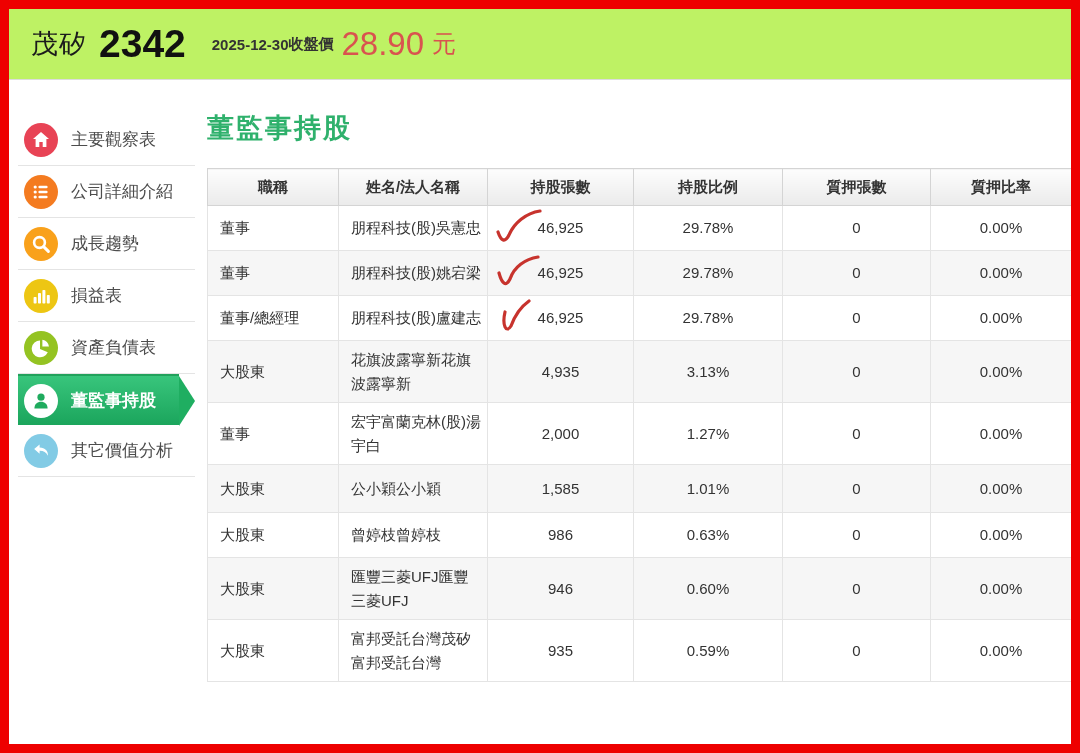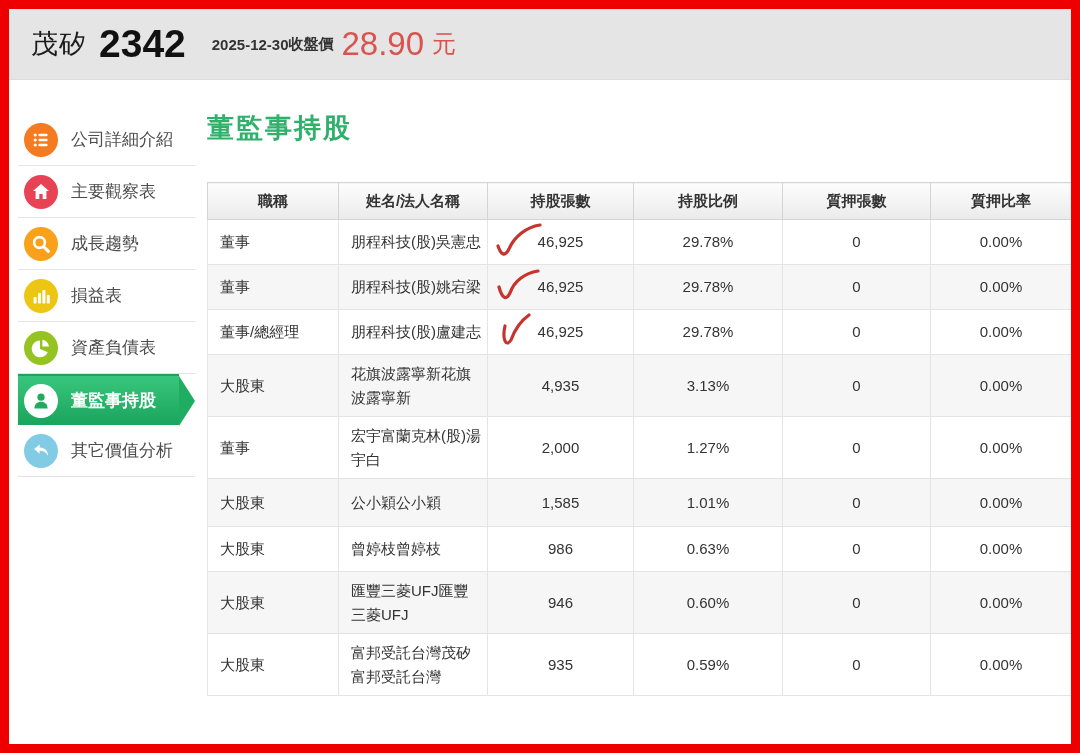--- a/index.html
+++ b/index.html
@@ -8,21 +8,21 @@
     font-family:"Liberation Sans","DejaVu Sans",sans-serif;
     background:#fff;
     border:9px solid #ee0000;
     overflow:hidden;
     position:relative;
   }
 
   
   .top-header {
     height:71px;
-    background:#e5e5e5;
+    background:#bef264;
     border-bottom:1px solid #dcdcdc;
     display:flex;
     align-items:center;
     padding-left:22px;
   }
   .stock-name { font-size:27px; color:#1b1b1b; letter-spacing:1px; }
   .stock-code { font-size:39px; font-weight:bold; color:#111; margin-left:12px; }
   .quote-date { font-size:15px; color:#333; margin-left:26px; font-weight:bold; }
   .price-label { font-size:15px; color:#333; font-weight:bold; }
   .price-value { font-size:33px; color:#d9534f; margin-left:8px; }
@@ -77,21 +77,21 @@
     transform:translateY(-50%);
     width:0; height:0;
     border-top:25px solid transparent;
     border-bottom:25px solid transparent;
     border-left:16px solid #1fae61;
   }
 
   
   .page-title { font-size:27px; color:#2fb16c; margin-top:30px; letter-spacing:2px; }
 
-  table { border-collapse:collapse; width:864px; table-layout:fixed; margin-top:36px; }
+  table { border-collapse:collapse; width:864px; table-layout:fixed; margin-top:22px; }
   thead th {
     background:linear-gradient(#fdfdfd,#ebebeb);
     border:1px solid #d4d4d4;
     height:37px;
     font-size:15px;
     font-weight:bold;
     color:#333;
     text-align:center;
   }
   tbody td {
@@ -131,40 +131,40 @@
   <span class="price-label">收盤價</span>
   <span class="price-value">28.90</span>
   <span class="price-unit">元</span>
 </div>
 
 <div class="content">
 
   <div class="sidebar">
 
     <div class="side-item">
+      <span class="icon-circle c-home">
+        <svg viewBox="0 0 20 20">
+            <path fill="#fff" d="M10 2 L18 9 H15.4 V17 H11.7 V12 H8.3 V17 H4.6 V9 H2 Z"></path>
+          </svg>
+      </span>
+      <span class="side-label">主要觀察表</span>
+    </div>
+
+    <div class="side-item">
       <span class="icon-circle c-list">
         <svg viewBox="0 0 20 20" fill="#fff">
           <circle cx="4.2" cy="5" r="1.6"></circle>
             <rect x="7.4" y="3.8" width="9.2" height="2.4" rx="1.2"></rect>
           <circle cx="4.2" cy="10" r="1.6"></circle>
             <rect x="7.4" y="8.8" width="9.2" height="2.4" rx="1.2"></rect>
           <circle cx="4.2" cy="15" r="1.6"></circle>
             <rect x="7.4" y="13.8" width="9.2" height="2.4" rx="1.2"></rect>
         </svg>
       </span>
       <span class="side-label">公司詳細介紹</span>
-    </div>
-
-    <div class="side-item">
-      <span class="icon-circle c-home">
-        <svg viewBox="0 0 20 20">
-            <path fill="#fff" d="M10 2 L18 9 H15.4 V17 H11.7 V12 H8.3 V17 H4.6 V9 H2 Z"></path>
-          </svg>
-      </span>
-      <span class="side-label">主要觀察表</span>
     </div>
 
     <div class="side-item">
       <span class="icon-circle c-search">
         <svg viewBox="0 0 20 20">
           <circle cx="8.5" cy="8.5" r="5.4" fill="none" stroke="#fff" stroke-width="2.6"></circle>
           <line x1="12.6" y1="12.6" x2="17.4" y2="17.4" stroke="#fff" stroke-width="3" stroke-linecap="round"></line>
         </svg>
       </span>
       <span class="side-label">成長趨勢</span>

